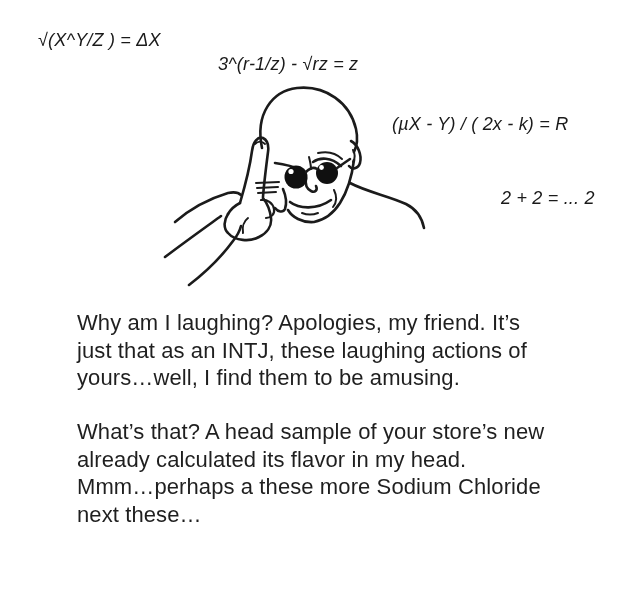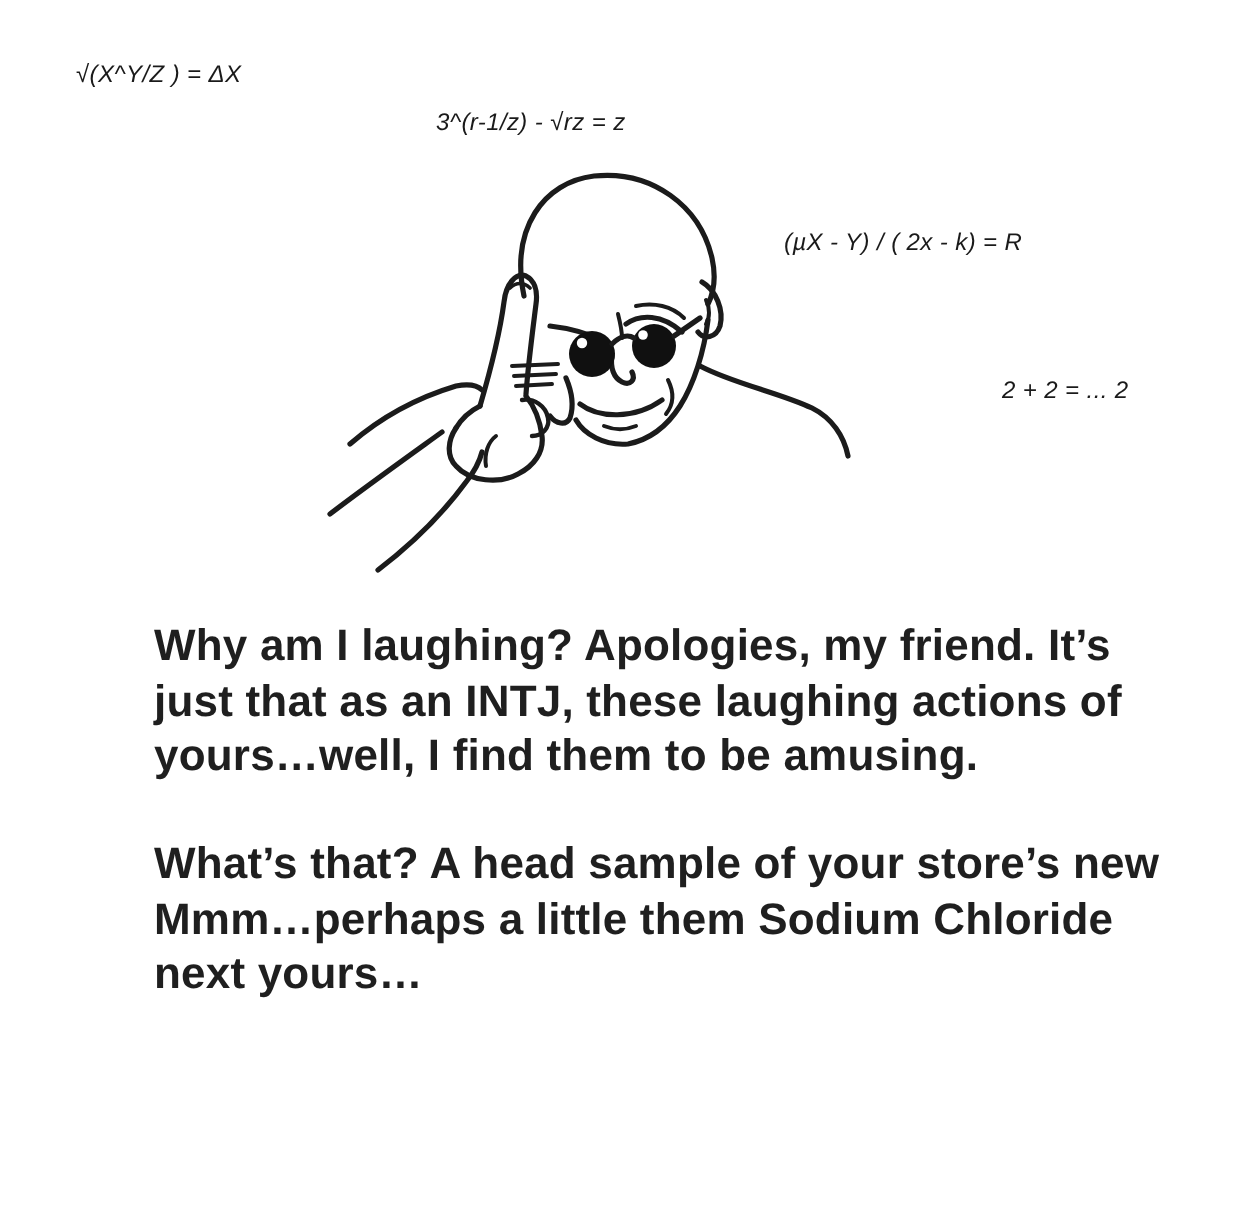--- a/index.html
+++ b/index.html
@@ -1,25 +1,25 @@
 <!DOCTYPE html>
 <html><head>
 <meta charset="utf-8">
 <style>
   html,body{margin:0;padding:0;background:#ffffff;}
   .canvas{
     position:relative;width:625px;height:604px;background:#ffffff;
     font-family:"Liberation Sans",sans-serif;color:#1b1b1b;overflow:hidden;
   }
   .eq{
-    position:absolute;font-style:italic;font-size:12px;letter-spacing:.2px;
+    position:absolute;font-style:italic;font-size:18px;letter-spacing:.2px;
     white-space:nowrap;color:#1a1a1a;
   }
   .figure-svg{position:absolute;left:0;top:0;}
-  .caption{position:absolute;left:77px;width:500px;font-weight:bold;}
+  .caption{position:absolute;left:77px;width:500px;}
   .caption .line{
     font-size:22px;line-height:27.5px;white-space:nowrap;color:#1f1f1f;
     letter-spacing:.1px;
   }
   .para1{top:309px;}
   .para2{top:418px;}
 </style>
 </head>
 <body>
 
@@ -78,17 +78,18 @@
   </svg>
 
   <div class="caption para1">
     <div class="line">Why am I laughing? Apologies, my friend. It’s</div>
     <div class="line">just that as an INTJ, these laughing actions of</div>
     <div class="line">yours…well, I find them to be amusing.</div>
   </div>
 
   <div class="caption para2">
     <div class="line">What’s that? A head sample of your store’s new</div>
-    <div class="line">Mmm…perhaps a little them Sodium Chloride</div>
-    <div class="line">next yours…</div>
+    <div class="line">already calculated its flavor in my head.</div>
+    <div class="line">Mmm…perhaps a these more Sodium Chloride</div>
+    <div class="line">next these…</div>
   </div>
 
 </div>
 
 </body></html>

